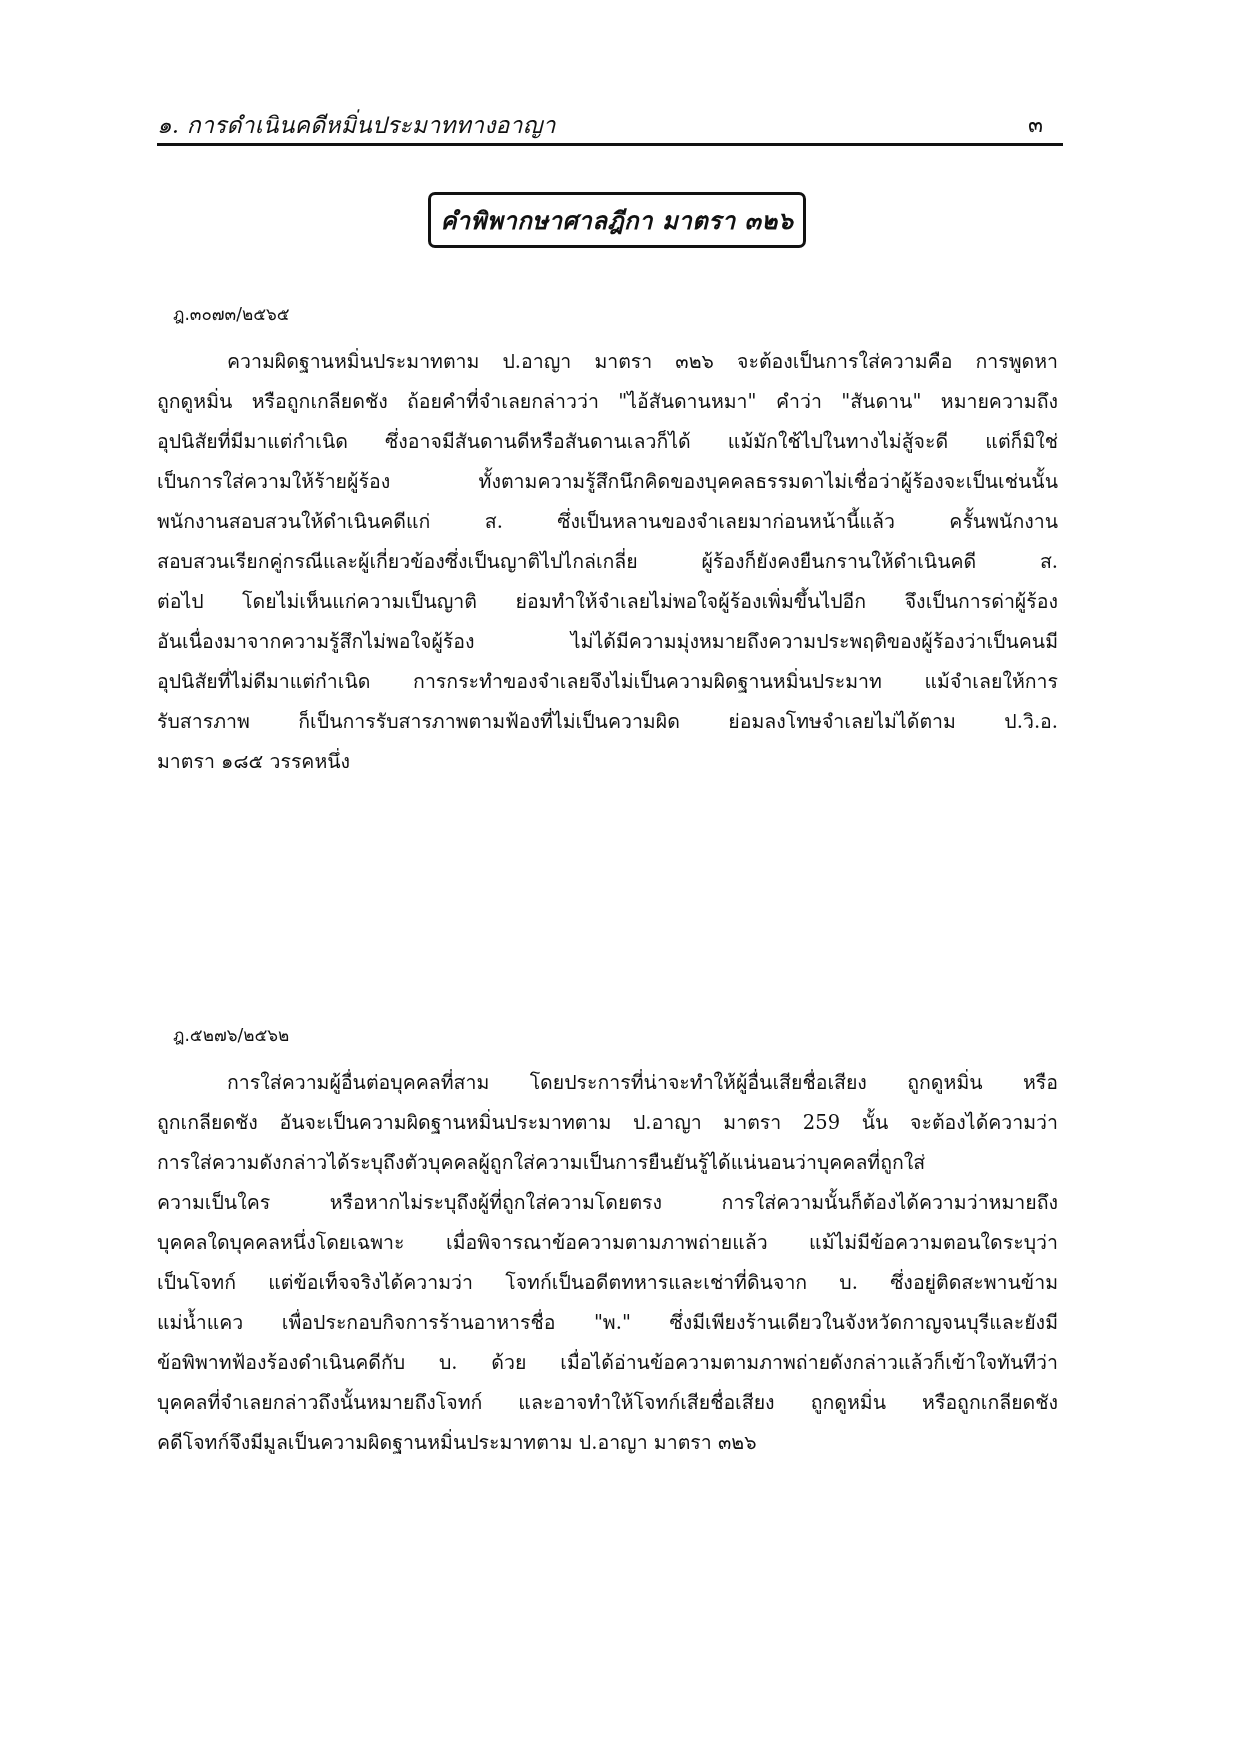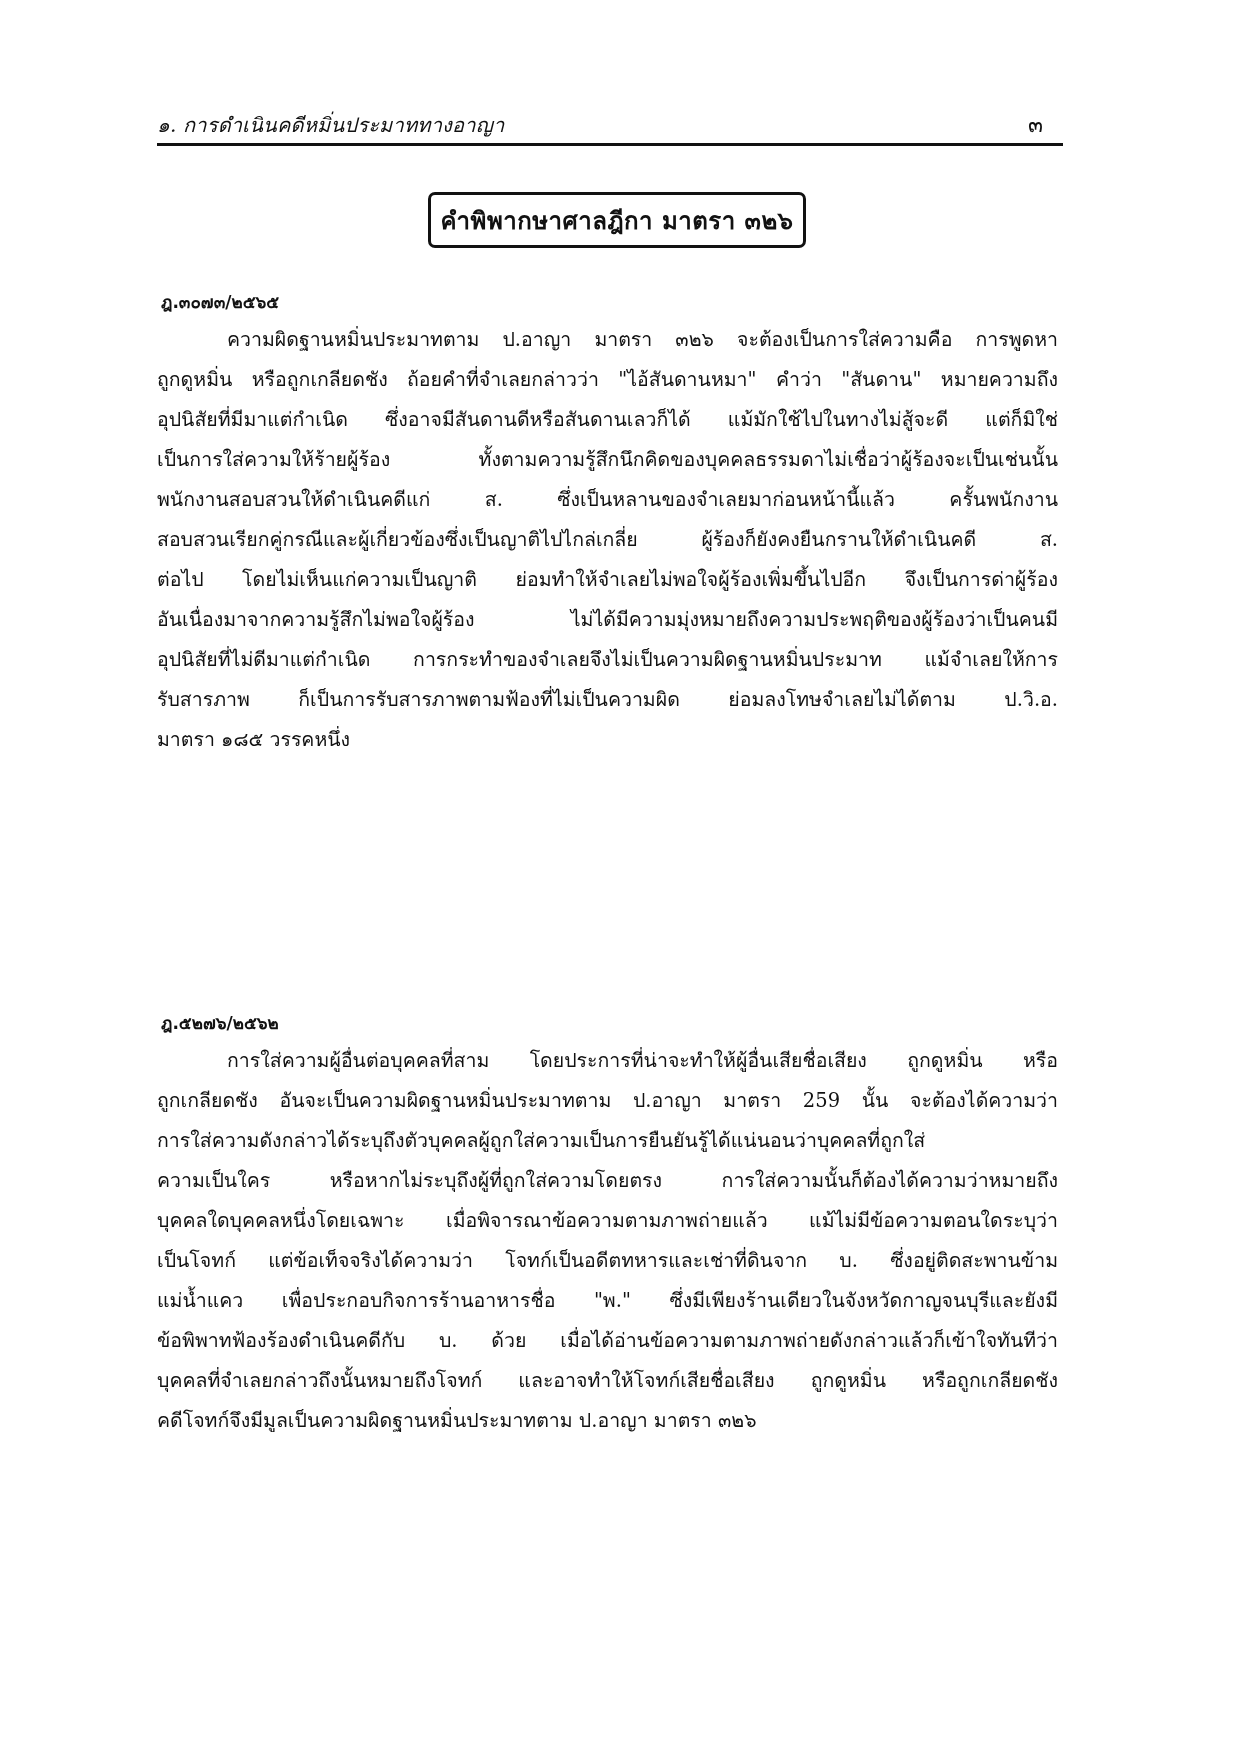--- a/index.html
+++ b/index.html
@@ -25,21 +25,21 @@
     position: absolute;
     left: 157px;
     top: 108px;
     width: 906px;
     height: 34px;
   }
   .running-title {
     position: absolute;
     left: 0;
     top: 0;
-    font-size: 20px;
+    font-size: 23px;
     font-style: italic;
     line-height: 34px;
     letter-spacing: 0.2px;
   }
   .page-number {
     position: absolute;
     right: 20px;
     top: 0;
     font-size: 22px;
     line-height: 34px;
@@ -63,33 +63,34 @@
     display: flex;
     align-items: center;
     justify-content: center;
   }
   .title-text {
     font-family: "DejaVu Sans", "Liberation Sans", sans-serif;
     font-size: 24px;
     font-weight: bold;
     letter-spacing: 0.5px;
     white-space: nowrap;
+    font-style: italic;
   }
   .case-block {
     position: absolute;
     left: 157px;
     width: 901px;
   }
   .case-number {
     font-family: "DejaVu Sans", "Liberation Sans", sans-serif;
     font-size: 17px;
-    font-weight: bold;
+    font-weight: normal;
     line-height: 24px;
     height: 24px;
-    margin: 4px;
+    margin: 16px;
   }
   .case-body {
     margin: 0;
     margin-top: 6px;
   }
   .case-line {
     display: block;
     font-size: 19.5px;
     line-height: 40px;
     height: 40px;

